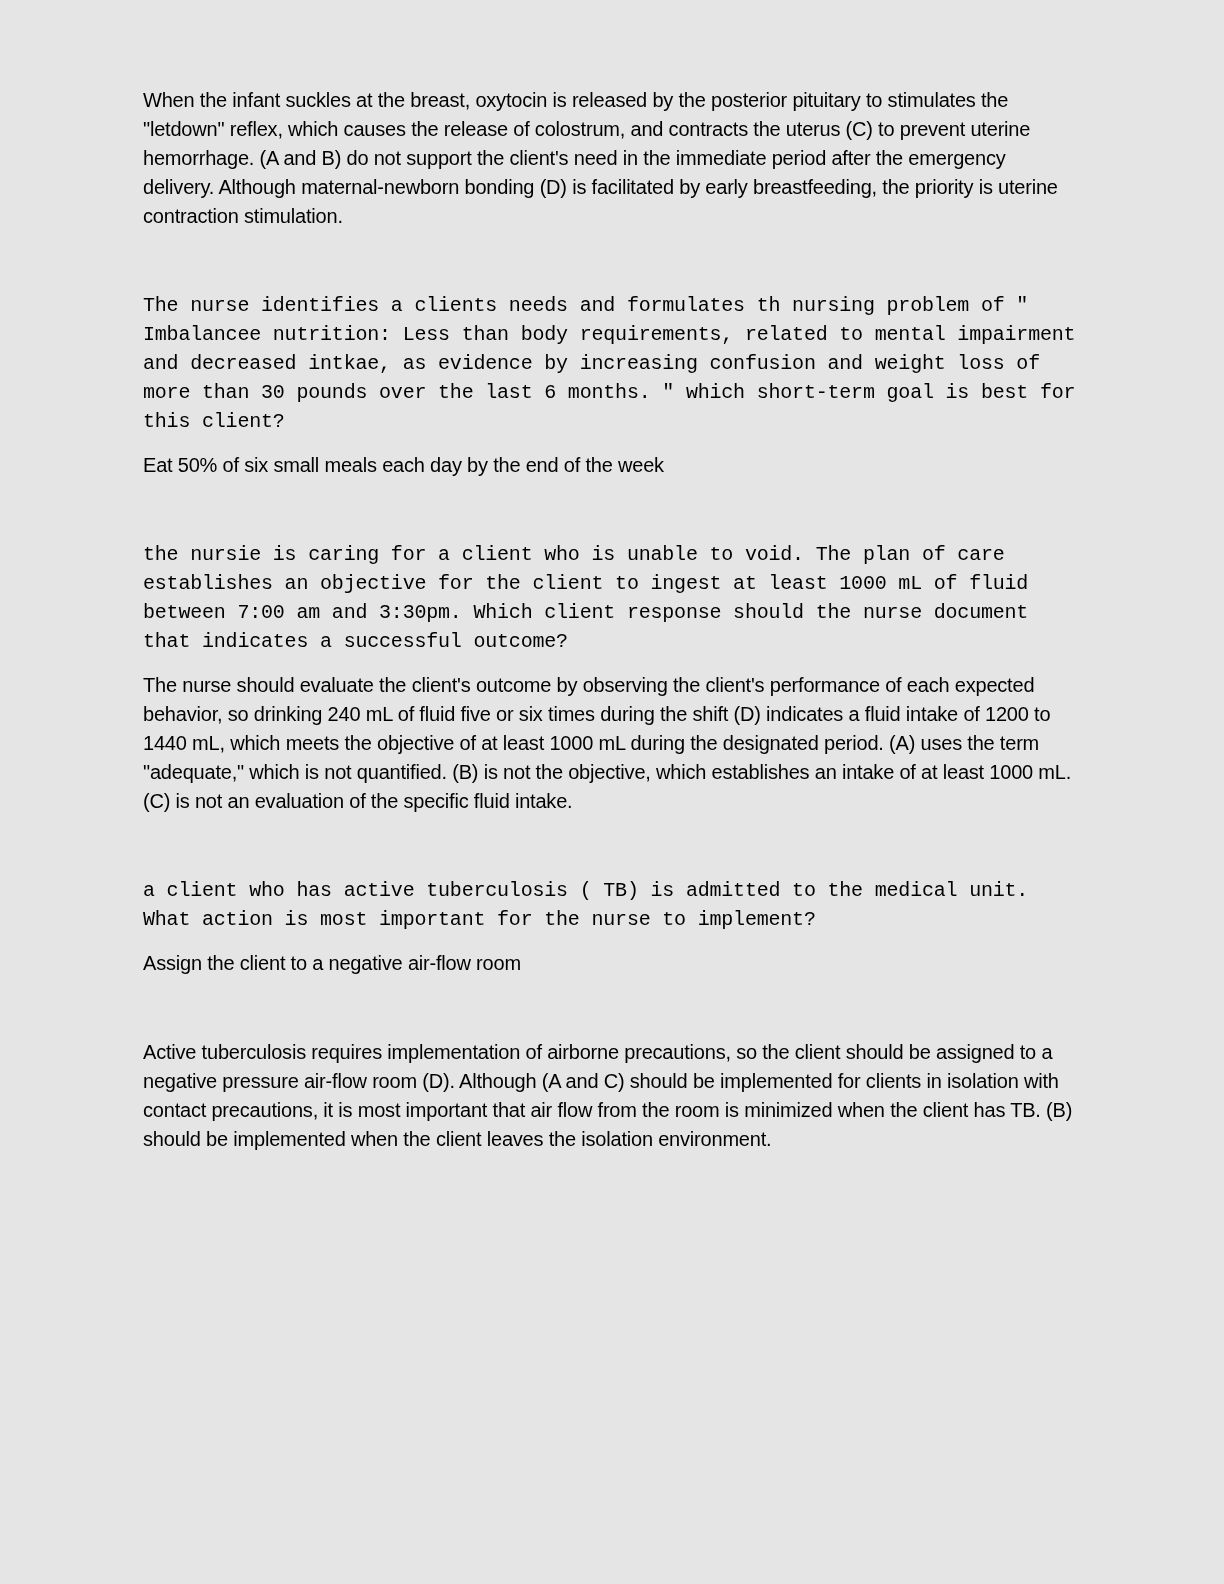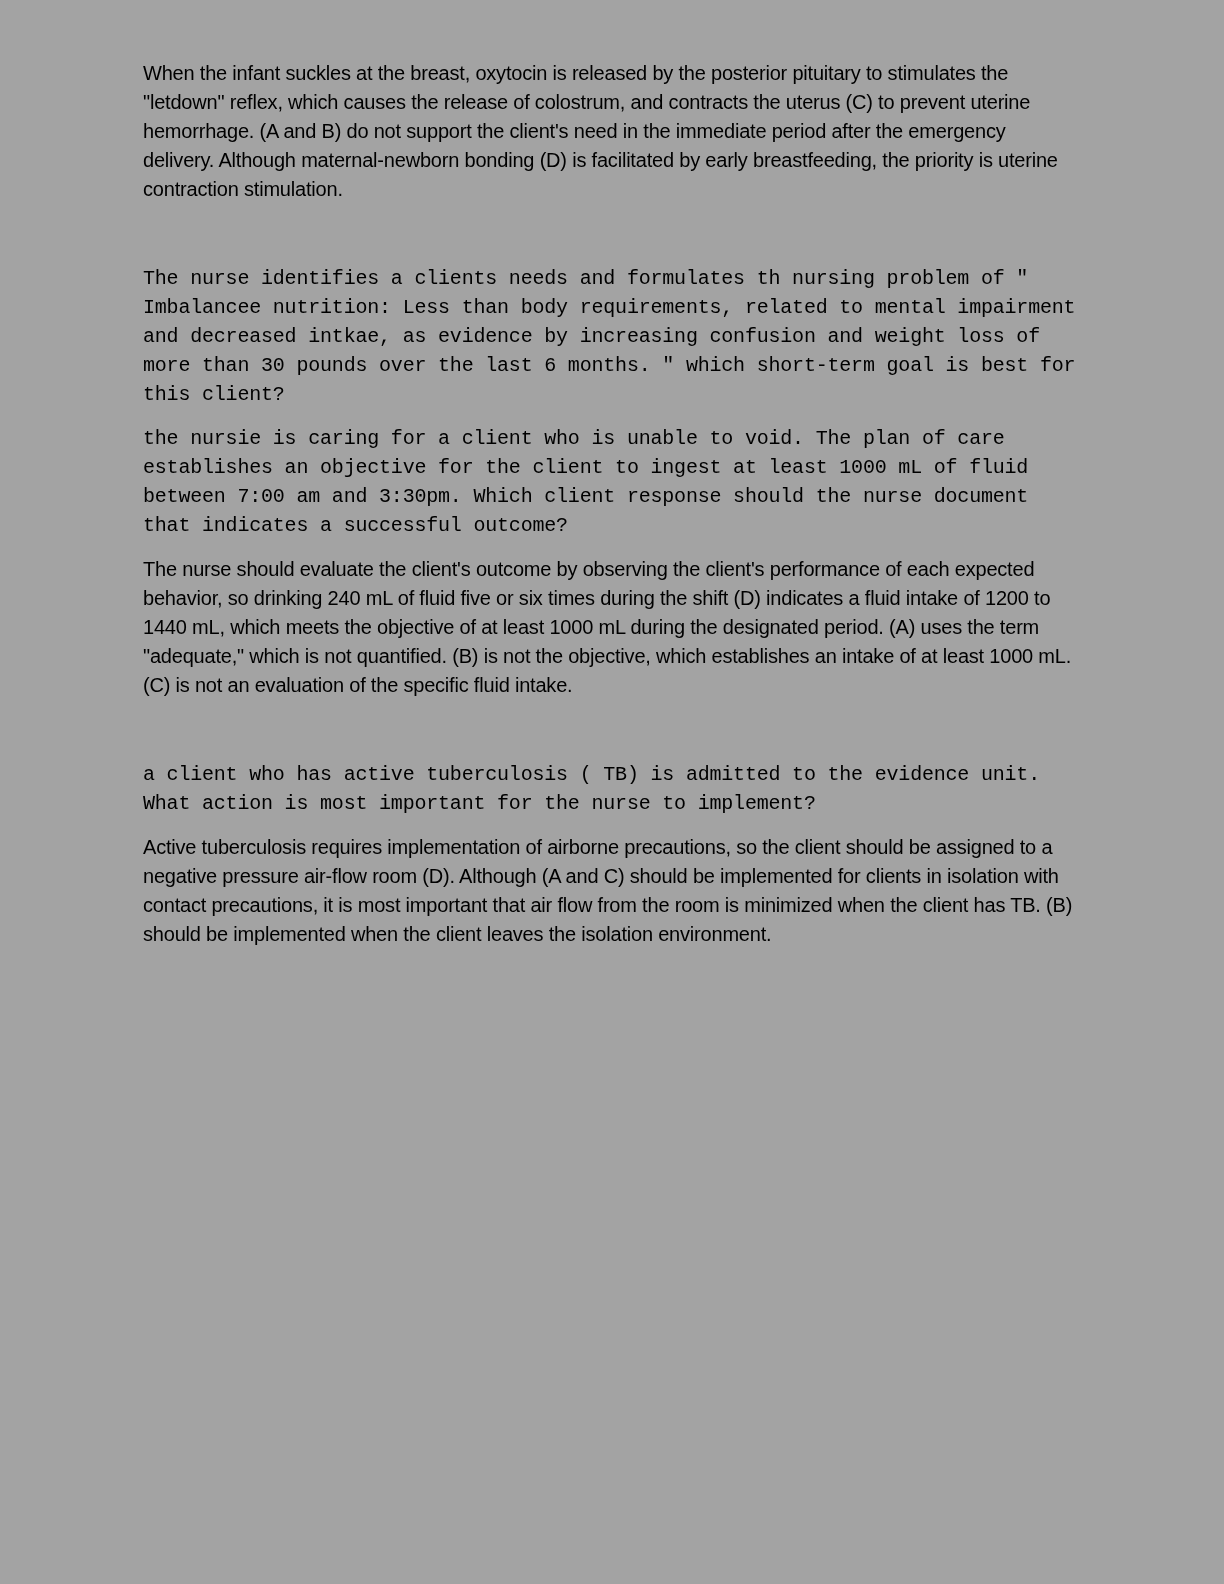--- a/index.html
+++ b/index.html
@@ -9,22 +9,22 @@
   }
   body {
     width: 1224px;
     height: 1584px;
     overflow: hidden;
   }
   .page {
     box-sizing: border-box;
     width: 1224px;
     min-height: 1584px;
-    background: #a3a3a3;
-    padding: 59px 143px 60px 143px;
+    background: #e5e5e5;
+    padding: 86px 143px 60px 143px;
     font-family: "Liberation Sans", sans-serif;
     font-size: 20px;
     line-height: 29px;
     letter-spacing: -0.2px;
     color: #000000;
   }
   .page p {
     margin: 0;
     padding: 0;
     text-align: left;
@@ -38,25 +38,27 @@
 </style>
 </head>
 <body>
 
 <div class="page">
 
   <p class="mb-gap">When the infant suckles at the breast, oxytocin is released by the posterior pituitary to stimulates the "letdown" reflex, which causes the release of colostrum, and contracts the uterus (C) to prevent uterine hemorrhage. (A and B) do not support the client's need in the immediate period after the emergency delivery. Although maternal-newborn bonding (D) is facilitated by early breastfeeding, the priority is uterine contraction stimulation.</p>
 
   <p class="mb-small">The nurse identifies a clients needs and formulates th nursing problem of " Imbalancee nutrition: Less than body requirements, related to mental impairment and decreased intkae, as evidence by increasing confusion and weight loss of more than 30 pounds over the last 6 months. " which short-term goal is best for this client?</p>
 
+  <p class="mb-gap">Eat 50% of six small meals each day by the end of the week</p>
 
 
   <p class="mb-small">the nursie is caring for a client who is unable to void. The plan of care establishes an objective for the client to ingest at least 1000 mL of fluid between 7:00 am and 3:30pm. Which client response should the nurse document that indicates a successful outcome?</p>
 
 
   <p class="mb-gap">The nurse should evaluate the client's outcome by observing the client's performance of each expected behavior, so drinking 240 mL of fluid five or six times during the shift (D) indicates a fluid intake of 1200 to 1440 mL, which meets the objective of at least 1000 mL during the designated period. (A) uses the term "adequate," which is not quantified. (B) is not the objective, which establishes an intake of at least 1000 mL. (C) is not an evaluation of the specific fluid intake.</p>
 
-  <p class="mb-small">a client who has active tuberculosis ( TB) is admitted to the evidence unit. What action is most important for the nurse to implement?</p>
+  <p class="mb-small">a client who has active tuberculosis ( TB) is admitted to the medical unit. What action is most important for the nurse to implement?</p>
 
+  <p class="mb-gap">Assign the client to a negative air-flow room</p>
 
   <p class="mb-none">Active tuberculosis requires implementation of airborne precautions, so the client should be assigned to a negative pressure air-flow room (D). Although (A and C) should be implemented for clients in isolation with contact precautions, it is most important that air flow from the room is minimized when the client has TB. (B) should be implemented when the client leaves the isolation environment.</p>
 
 </div>
 
 </body></html>

